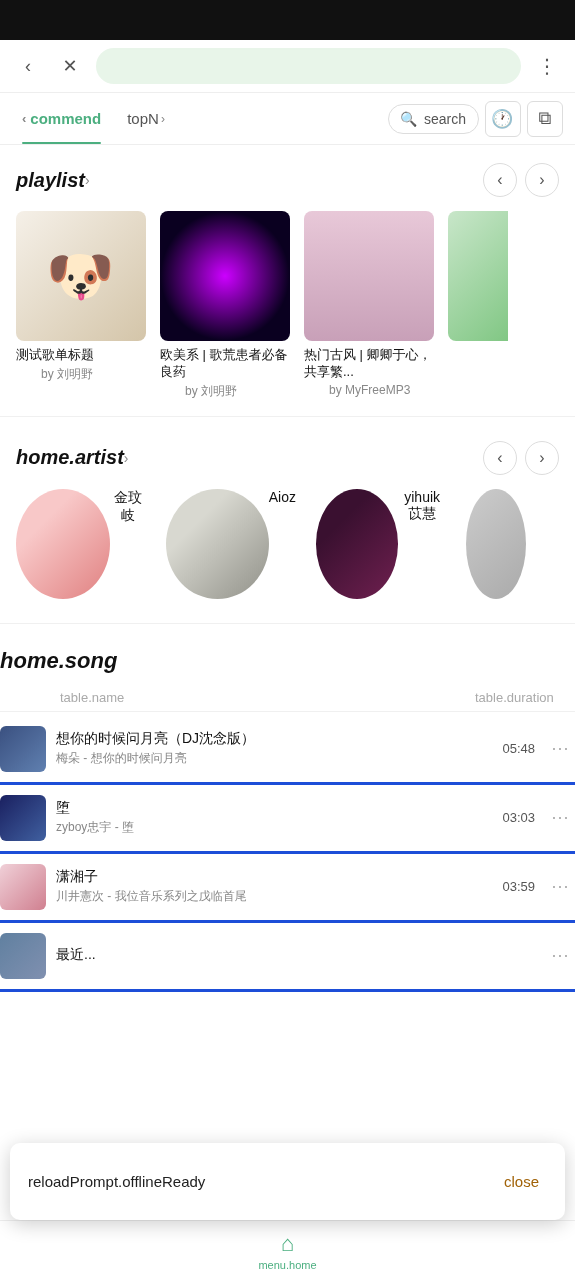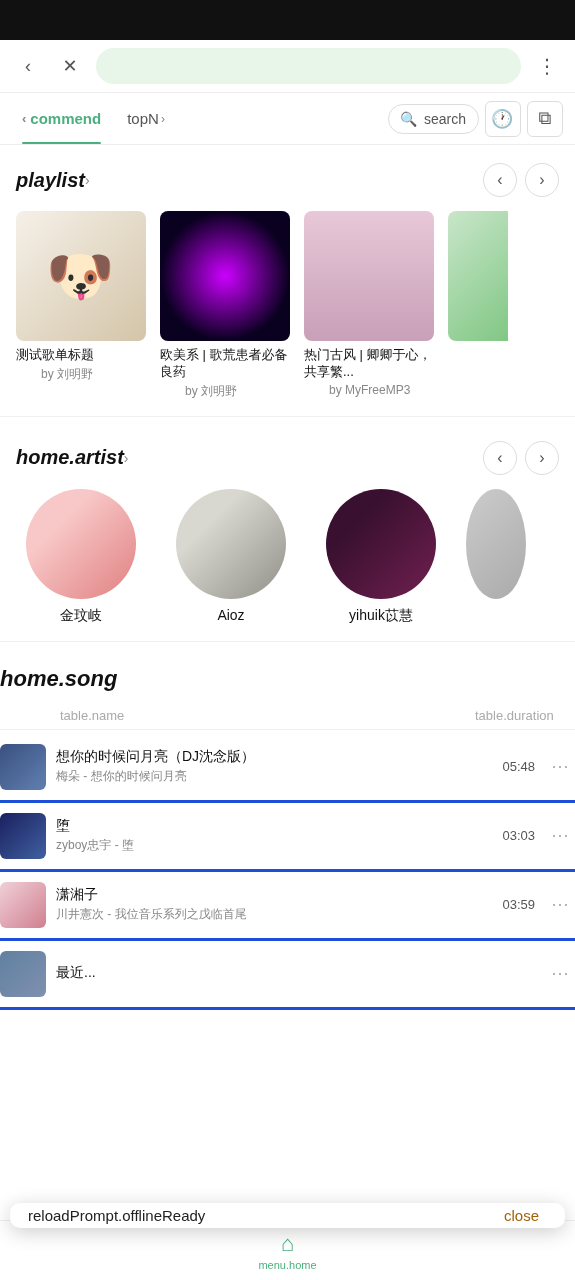--- a/index.html
+++ b/index.html
@@ -172,21 +172,21 @@
 
     
     .artist-row {
       display: flex;
       gap: 20px;
       overflow: hidden;
     }
     .artist-card {
       flex-shrink: 0;
       width: 130px;
-      display: flex; flex-direction: column; align-items: center;
+      display: flex; flex-direction: row; align-items: flex-start;
     }
     .artist-avatar {
       width: 110px; height: 110px;
       border-radius: 50%;
       overflow: hidden;
       margin-bottom: 8px;
     }
 
     .artist-name {
       font-size: 14px;
@@ -267,28 +267,28 @@
     .song-more {
       width: 30px;
       display: flex; align-items: center; justify-content: center;
       font-size: 18px; color: #aaa; cursor: pointer;
       flex-shrink: 0;
     }
 
     
     .offline-toast {
       position: fixed;
-      bottom: 52px;
+      bottom: 60px;
       left: 10px; right: 10px;
       background: #fff;
       border-radius: 10px;
       box-shadow: 0 4px 20px rgba(0,0,0,0.2);
       display: flex;
       align-items: center;
-      padding: 0 18px;
+      padding: 26px 18px;
       gap: 10px;
       z-index: 100;
     }
     .toast-text {
       flex: 1;
       font-size: 15px;
       color: #222;
     }
     .toast-close {
       font-size: 15px;

